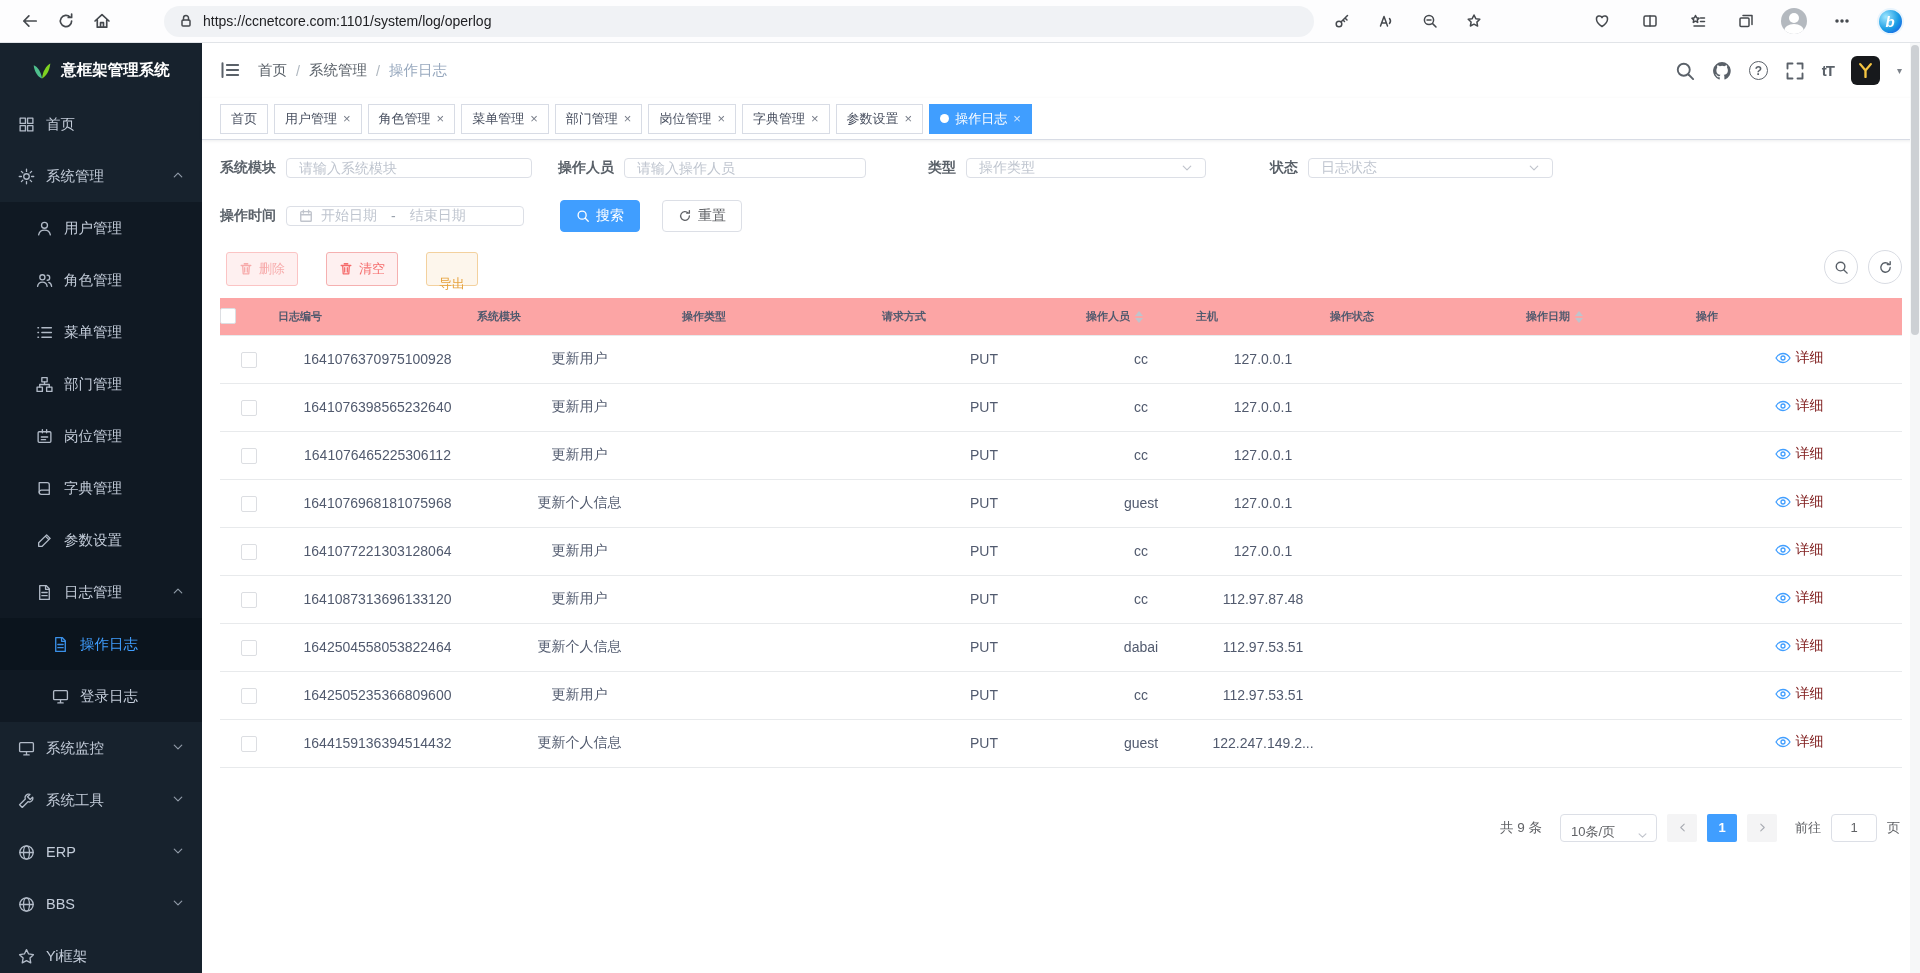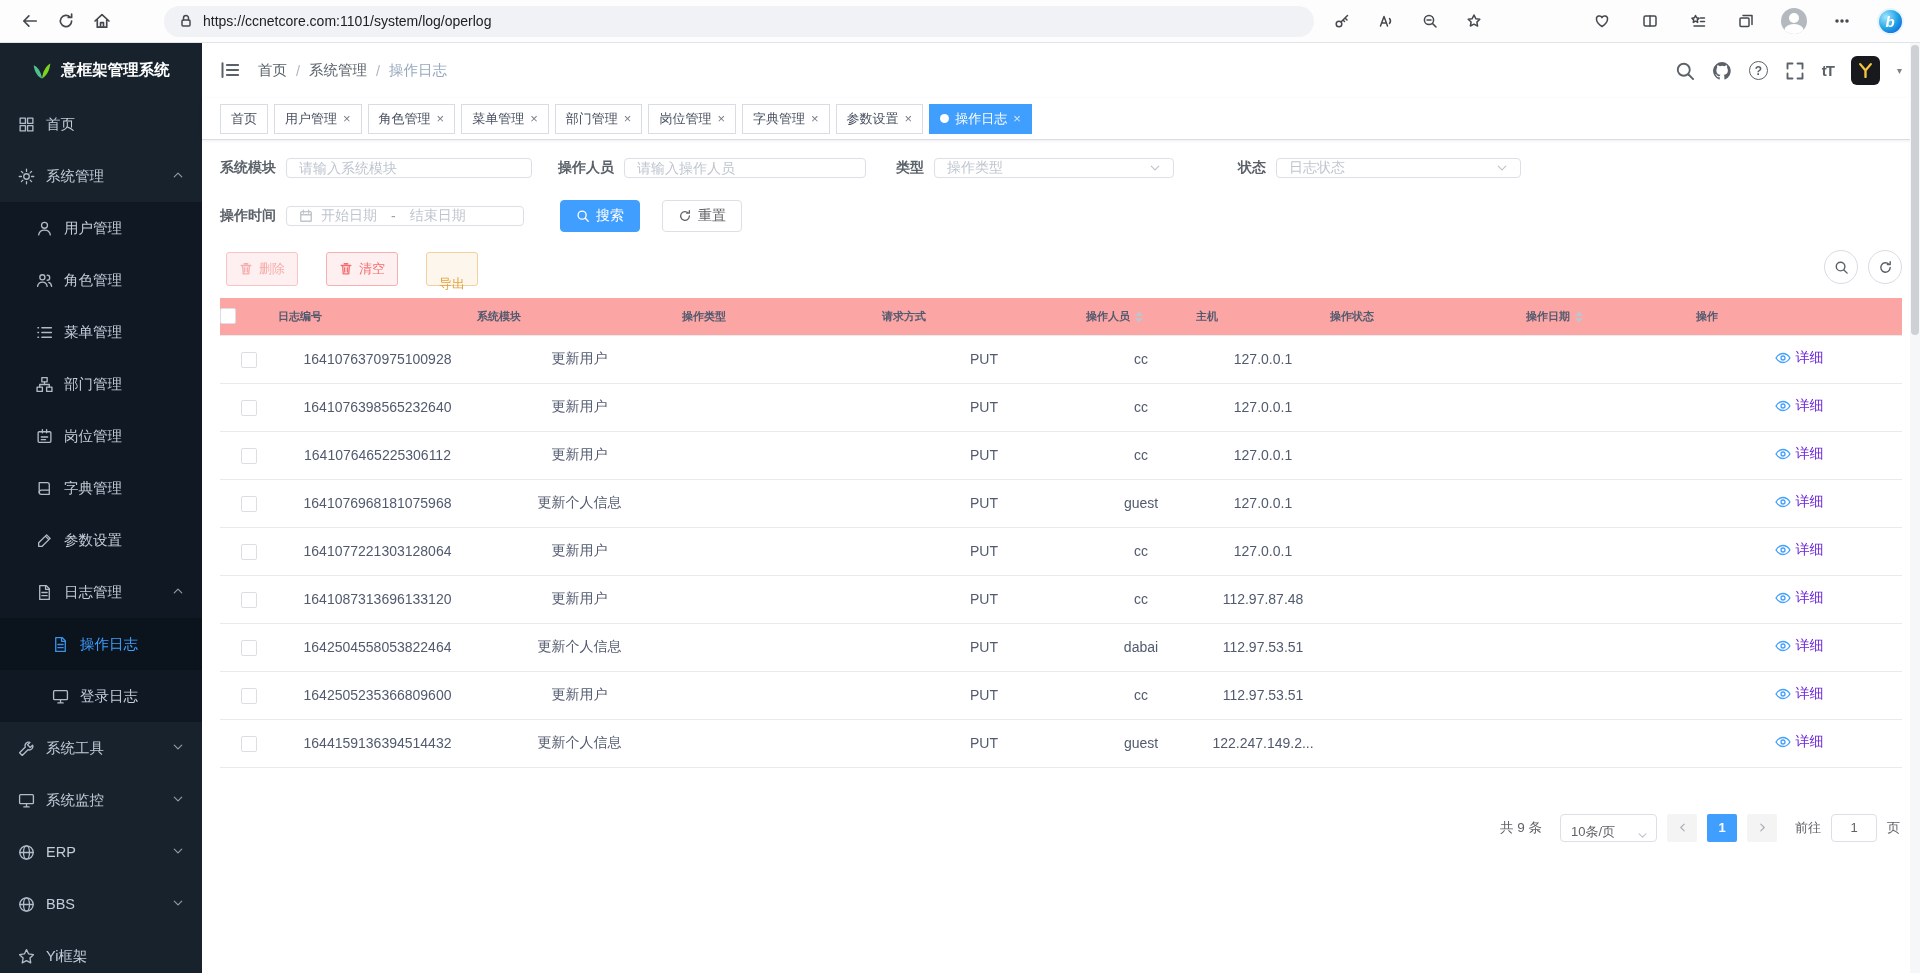--- a/index.html
+++ b/index.html
@@ -69,42 +69,42 @@
   .filter-row { display:flex; align-items:center; height:32px; margin-bottom:16px; }
   .f-label { font-size:14px; font-weight:700; color:#5a6169; margin-right:10px; white-space:nowrap; }
   .f-input, .f-select, .f-date { height:20px; border:1px solid #dcdfe6; border-radius:4px; background:#fff; font-size:14px; display:flex; align-items:center; padding:0 12px; color:#606266; }
   input.f-input { display:inline-block; padding:0 12px; line-height:30px; outline:none; color:#606266; }
   input.f-input::placeholder { color:#bfc5cf; }
   .f-select { justify-content:space-between; color:#bfc5cf; cursor:pointer; }
   .f-select .chev { stroke:#c0c4cc; }
   .f-date { gap:8px; color:#bfc5cf; cursor:pointer; }
   .f-date .sep { color:#9aa2ad; padding:0 6px; }
   .w246{width:246px} .w242{width:242px} .w240{width:240px} .w245{width:245px} .w238{width:238px}
-  .ml26{margin-left:26px} .ml62{margin-left:30px} .ml64{margin-left:64px} .ml36{margin-left:36px} .ml22{margin-left:22px}
+  .ml26{margin-left:26px} .ml62{margin-left:62px} .ml64{margin-left:64px} .ml36{margin-left:36px} .ml22{margin-left:22px}
   .btn { height:32px; display:inline-flex; align-items:center; gap:6px; padding:0 15px; border-radius:4px; font-size:14px; border:1px solid #dcdfe6; background:#fff; color:#606266; cursor:pointer; white-space:nowrap; }
   .btn svg { width:14px; height:14px; fill:none; stroke:currentColor; stroke-width:1.5; stroke-linecap:round; stroke-linejoin:round; }
   .btn.primary { background:#409eff; border-color:#409eff; color:#fff; }
   .toolbar-row { display:flex; align-items:center; margin:20px 0 12px; position:relative; }
   .btn.sm { height:29px; padding:16px 12px; font-size:13px; border-radius:3px; margin-left:6px; }
   .btn.danger-disabled { background:#fef0f0; border-color:#fbc4c4; color:#f7abab; margin-right:22px; cursor:not-allowed; }
   .btn.danger-plain { background:#fef0f0; border-color:#f5b0b0; color:#f56c6c; margin-right:22px; }
   .btn.warn-plain { background:#fdf6ec; border-color:#f3d19e; color:#e6a23c;flex-direction:column; }
   .tool-circles { position:absolute; right:0; top:-2px; display:flex; gap:10px; }
   .circle-btn { width:34px; height:34px; border-radius:50%; border:1px solid #d9dce3; background:#fff; display:flex; align-items:center; justify-content:center; cursor:pointer; }
   .circle-btn svg { width:15px; height:15px; fill:none; stroke:#5a6169; stroke-width:1.5; stroke-linecap:round; stroke-linejoin:round; }
 
   
   table.log-table { width:100%; border-collapse:collapse; table-layout:fixed; }
   .log-table thead th { background:#fca5a5; height:37px; font-size:11px; font-weight:700; color:#515a6e; text-align:left; border-bottom:1px solid #e8eaec; }
   .log-table tbody td { height:48px; font-size:14px; color:#515a6e; text-align:center; border-bottom:1px solid #e8eaec; overflow:hidden; text-overflow:ellipsis; white-space:nowrap; }
   .checkbox { display:inline-block; width:16px; height:16px; border:1px solid #dcdee2; border-radius:2px; background:#fff; vertical-align:middle; cursor:pointer; }
   .sort { display:inline-flex; flex-direction:column; margin-left:5px; vertical-align:middle; gap:2px; }
   .s-up { width:0; height:0; border-left:4px solid transparent; border-right:4px solid transparent; border-bottom:5px solid #c0c4cc; }
   .s-down { width:0; height:0; border-left:4px solid transparent; border-right:4px solid transparent; border-top:5px solid #c0c4cc; }
-  .detail-link { color:#6d28d9; display:inline-flex; align-items:center; gap:5px; cursor:pointer; text-decoration:none; }
+  .detail-link { color:#7f1d1d; display:inline-flex; align-items:center; gap:5px; cursor:pointer; text-decoration:none; }
   .eye { width:16px; height:16px; fill:none; stroke:#409eff; stroke-width:1.3; }
 
   
   .pagination { display:flex; align-items:center; justify-content:flex-end; margin-top:46px; gap:10px; font-size:13px; color:#606266; padding-right:2px; }
   .pg-total { margin-right:8px; font-size:13.5px; }
   .pg-size { width:97px; height:28px; border:1px solid #dcdfe6; border-radius:4px; display:flex; align-items:flex-end; justify-content:space-between; padding:0 8px 0 10px; cursor:pointer; }
   .pg-size .chev { stroke:#c0c4cc; width:11px; height:11px; }
   .pg-btn { min-width:30px; height:28px; border:none; border-radius:2px; background:#f4f4f5; color:#606266; display:flex; align-items:center; justify-content:center; cursor:pointer; font-size:13px; }
   .pg-btn.page.active { background:#409eff; color:#fff; font-weight:bold; }
   .pg-btn .chev { width:11px; height:11px; stroke:#a8abb2; }
@@ -316,33 +316,33 @@
                 <rect x="1.5" y="2.5" width="13" height="8.5" rx="1"></rect>
                 <path d="M5.5 14h5M8 11v3"></path>
               </svg>
             <span>登录日志</span>
           </div>
         </div>
       </div>
 
       <div class="menu-item">
         <svg class="mi" viewBox="0 0 16 16">
-            <path d="M13.7 4.8a3.3 3.3 0 0 1-4.3 4.3L4 14.5l-2.5-2.5 5.4-5.4a3.3 3.3 0 0 1 4.3-4.3L9 4.5l2.5 2.5z"></path>
-          </svg>
-        <span>系统工具</span>
+            <rect x="1.5" y="2.5" width="13" height="8.5" rx="1"></rect>
+            <path d="M5.5 14h5M8 11v3"></path>
+          </svg>
+        <span>系统监控</span>
         <span class="m-caret"><svg class="chev down" viewBox="0 0 16 16">
               <path d="M3 10.5 8 5.5l5 5"></path>
             </svg></span>
       </div>
       <div class="menu-item">
         <svg class="mi" viewBox="0 0 16 16">
-            <rect x="1.5" y="2.5" width="13" height="8.5" rx="1"></rect>
-            <path d="M5.5 14h5M8 11v3"></path>
-          </svg>
-        <span>系统监控</span>
+            <path d="M13.7 4.8a3.3 3.3 0 0 1-4.3 4.3L4 14.5l-2.5-2.5 5.4-5.4a3.3 3.3 0 0 1 4.3-4.3L9 4.5l2.5 2.5z"></path>
+          </svg>
+        <span>系统工具</span>
         <span class="m-caret"><svg class="chev down" viewBox="0 0 16 16">
               <path d="M3 10.5 8 5.5l5 5"></path>
             </svg></span>
       </div>
       <div class="menu-item">
         <svg class="mi" viewBox="0 0 16 16">
             <circle cx="8" cy="8" r="6.3"></circle>
             <ellipse cx="8" cy="8" rx="2.8" ry="6.3"></ellipse>
             <path d="M1.7 8h12.6"></path>
           </svg>

